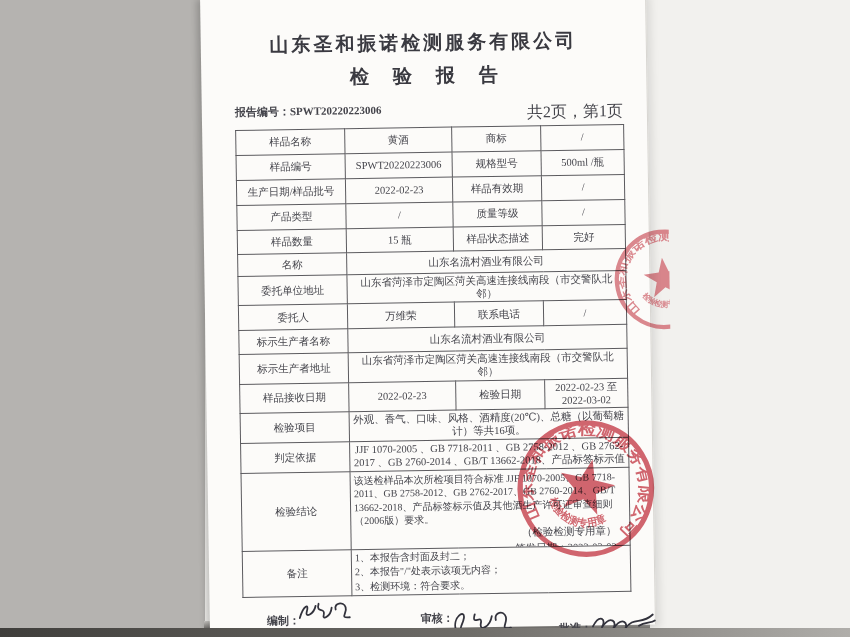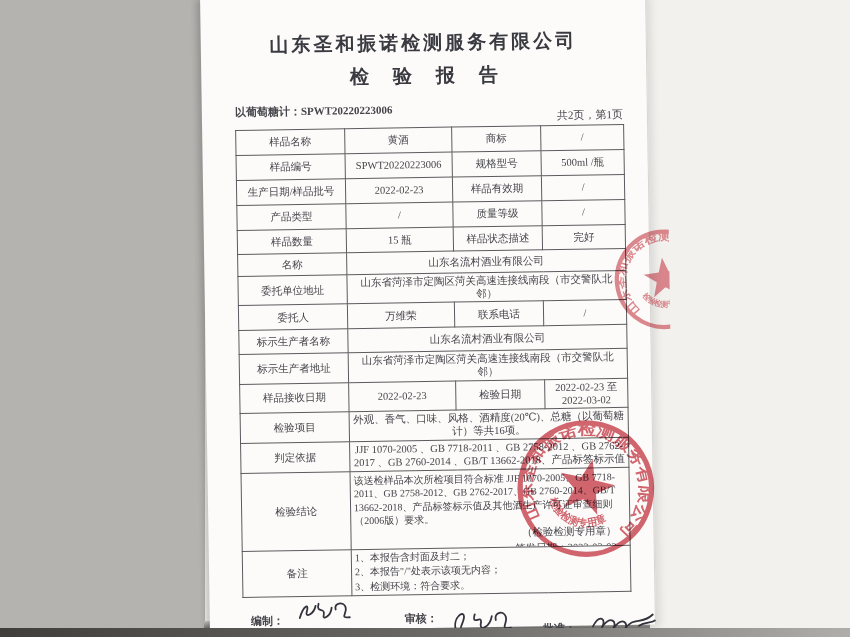--- a/index.html
+++ b/index.html
@@ -22,36 +22,36 @@
     background:linear-gradient(#cfcdc9,#7a7875);}
   .bottom-band{position:absolute;left:0;top:628px;width:850px;height:9px;
     background:linear-gradient(90deg,#3f3e3b,#6e6c68 55%,#b0aeaa);}
 
   .company-title{margin:34px 0 0;text-align:center;font-size:19px;font-weight:bold;
     letter-spacing:3px;color:#3a3a41;}
   .report-title{margin:7px 0 0;text-align:center;font-size:19px;font-weight:bold;
     letter-spacing:24px;text-indent:24px;color:#3a3a41;}
   .meta{position:relative;height:20px;margin:10px 24px 0 33px;}
   .report-no{position:absolute;left:0;bottom:2px;font-size:11px;font-weight:bold;}
-  .pagination{position:absolute;right:0;bottom:-6px;font-size:11px;}
+  .pagination{position:absolute;right:0;bottom:-6px;font-size:16px;}
 
   table.report{border-collapse:collapse;table-layout:fixed;width:388px;
     margin:8px 0 0 33px;font-size:10.5px;}
   table.report td{border:1px solid #5c5b5f;padding:1px 3px;text-align:center;
     vertical-align:middle;line-height:1.25;overflow:hidden;}
   td.txt{text-align:left;padding:2px 6px;}
   td.pre{white-space:pre-line;}
   .conclusion-wrap{display:flex;flex-direction:column;justify-content:space-between;
     height:72px;}
   .conclusion-text{text-align:left;font-size:10px;line-height:1.32;}
   .conclusion-footer{text-align:right;font-size:10.5px;line-height:1.55;padding-right:10px;}
   .remark-line{text-align:left;line-height:1.45;font-size:10px;}
 
   .sig-area{position:relative;height:58px;margin:4px 33px 0;}
-  .sig-label{position:absolute;font-size:11px;font-weight:bold;}
+  .sig-label{position:absolute;font-size:11px;font-weight:bold;margin-left:16px;}
   .sig{position:absolute;}
   .sig svg path{stroke:#32323c;stroke-width:1.8;fill:none;
     stroke-linecap:round;stroke-linejoin:round;}
 
   .stamp{position:absolute;mix-blend-mode:multiply;}
   .stamp-main{left:305px;top:422px;width:146px;height:146px;transform:rotate(14deg);opacity:.8;}
   .edge-clip{position:absolute;left:407px;top:234px;width:58px;height:108px;overflow:hidden;}
   .stamp-edge{left:0;top:0;width:106px;height:106px;transform:rotate(-6deg);opacity:.62;}
   .stamp svg{width:100%;height:100%;}
   .stamp text{font-family:"Liberation Serif","DejaVu Serif",serif;font-weight:bold;}
@@ -62,21 +62,21 @@
 <div class="canvas">
   <div class="bg-left"></div>
   <div class="soft-shadow"></div>
 
   <div class="page">
     <div class="company-title">山东圣和振诺检测服务有限公司</div>
     <div class="report-title">检验报告</div>
 
     <div class="meta">
       <div class="report-no">
-        <span>以葡萄糖计：</span><span>SPWT20220223006</span>
+        <span>报告编号：</span><span>SPWT20220223006</span>
       </div>
       <div class="pagination">共2页，第1页</div>
     </div>
 
     <table class="report">
       <colgroup>
           <col style="width:109px">
           <col style="width:107px">
           <col style="width:89px">
           <col style="width:83px">

